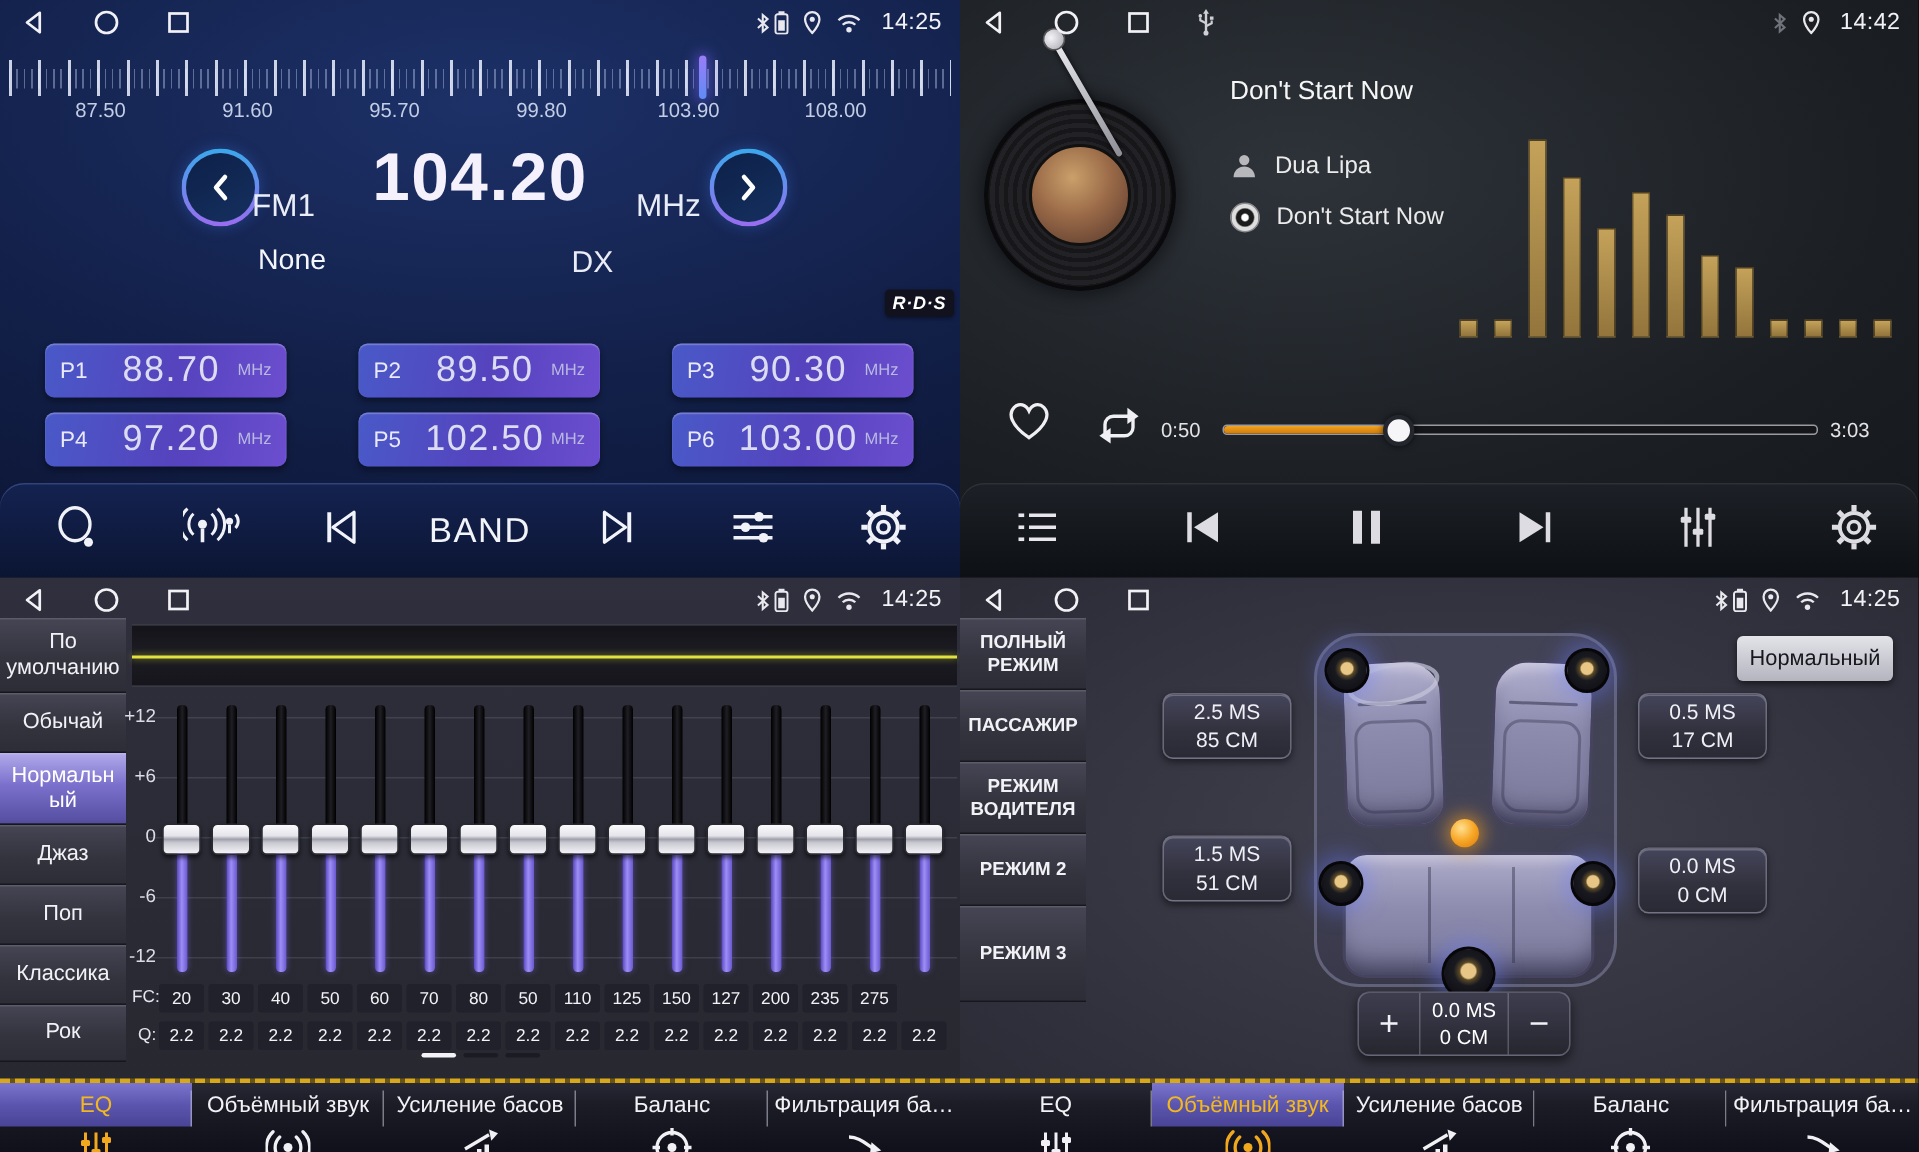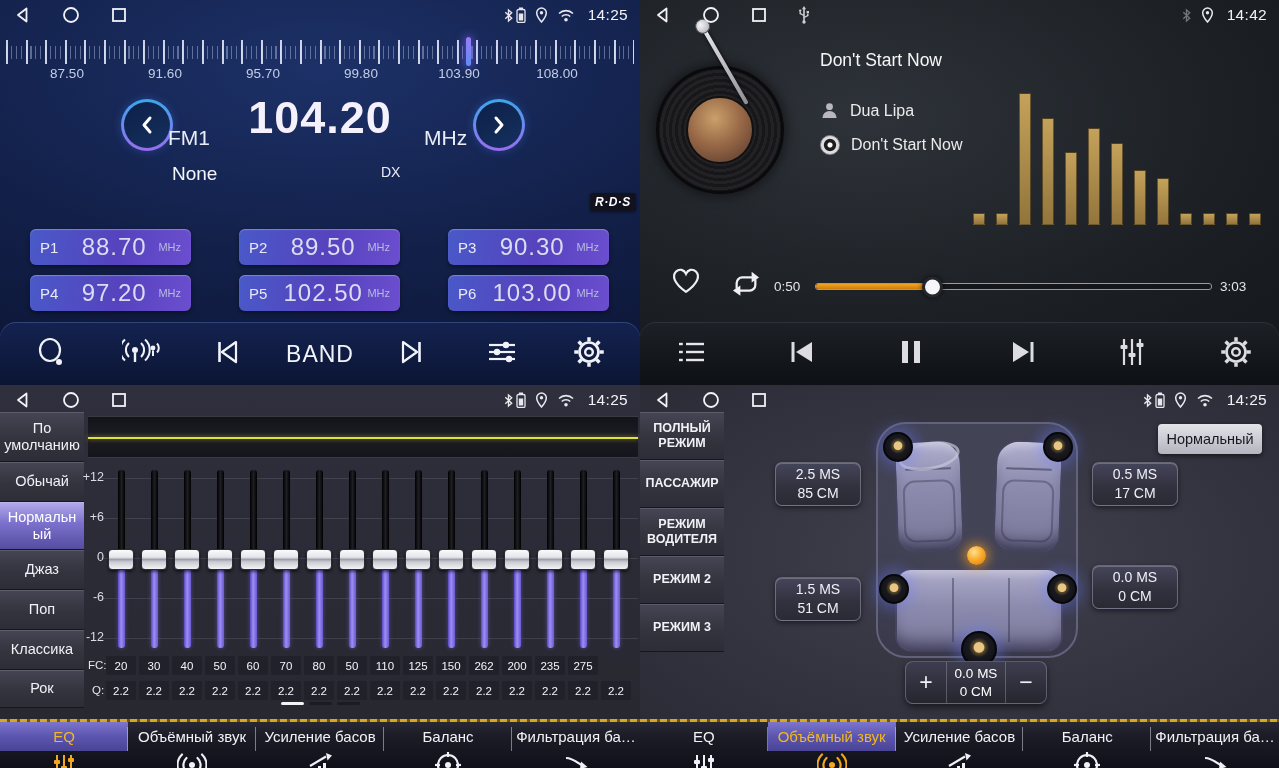--- a/index.html
+++ b/index.html
@@ -27,21 +27,21 @@
   .tickcursor{position:absolute;left:460px;top:-3px;width:5px;height:29px;border-radius:3px;background:linear-gradient(180deg,#9a7cf8,#5f8cf5);box-shadow:0 0 9px 2px rgba(120,100,255,.55);}
   .freqlabels{position:absolute;left:0;top:66px;width:640px;height:16px;}
   .flabel{position:absolute;transform:translateX(-50%);font-size:13.5px;color:#c3cde6;}
   .circlebtn{position:absolute;width:46px;height:46px;border-radius:50%;border:3px solid transparent;background:linear-gradient(150deg,#0d2048,#15305f) padding-box,linear-gradient(180deg,#3aa8ec,#9a6cf0) border-box;display:flex;align-items:center;justify-content:center;cursor:pointer;box-shadow:0 0 10px rgba(60,120,230,.35);}
   .cb-left{left:121px;top:99px;}
   .cb-right{left:473px;top:99px;}
   .fm1{position:absolute;left:168px;top:126px;font-size:21px;color:#e9edf8;}
   .bigfreq{position:absolute;left:200px;top:92px;width:240px;text-align:center;font-size:45px;font-weight:bold;color:#f4f0fc;letter-spacing:1px;}
   .mhzlab{position:absolute;left:424px;top:126px;font-size:21px;color:#e9edf8;}
   .psname{position:absolute;left:172px;top:163px;font-size:19px;color:#f4f6fb;}
-  .dxlab{position:absolute;left:381px;top:164px;font-size:14px;color:#eaedf6;}
+  .dxlab{position:absolute;left:381px;top:164px;font-size:20px;color:#eaedf6;}
   .rds{position:absolute;left:590px;top:193px;background:#12121e;color:#fff;font-weight:bold;font-style:italic;font-size:12px;padding:2px 5px;border-radius:3px;letter-spacing:.5px;box-shadow:0 1px 3px rgba(0,0,0,.5);}
   .preset{position:absolute;width:161px;height:36px;border-radius:6px;background:linear-gradient(100deg,#4959c8 0%,#5643be 55%,#6b4ecf 100%);box-shadow:inset 0 1px 1px rgba(255,255,255,.28),0 2px 4px rgba(0,0,0,.4);display:flex;align-items:center;padding:0 10px;box-sizing:border-box;cursor:pointer;}
   .preset .pl{font-size:15px;color:#e9e9f8;width:30px;}
   .preset .pf{flex:1;text-align:center;font-size:24px;color:#dcdcf0;letter-spacing:1px;}
   .preset .pu{font-size:11px;color:#b9b9e2;}
   .toolbar{position:absolute;left:0;bottom:0;width:100%;height:63px;border-radius:16px 16px 0 0;}
   .tb1{background:linear-gradient(180deg,#132florin 0,#0b1533 100%);}
   .tb1{background:linear-gradient(180deg,#142250 0%,#0b1533 100%);box-shadow:inset 0 1px 0 rgba(120,150,220,.3);}
   .tb2{background:linear-gradient(180deg,#1d2127 0%,#0d1014 100%);box-shadow:inset 0 1px 0 rgba(255,255,255,.08);}
   .ti{position:absolute;top:32px;transform:translate(-50%,-50%);cursor:pointer;}
@@ -110,21 +110,21 @@
   .seatL{left:17px;top:16px;transform:rotate(-2deg);}
   .seatR{left:116px;top:16px;transform:rotate(2deg);}
   .wheel{position:absolute;left:20px;top:18px;width:56px;height:22px;border:3px solid #c6c6da;border-radius:50%;transform:rotate(-10deg);opacity:.7;}
   .bench{position:absolute;left:17px;top:144px;width:168px;height:84px;border-radius:16px;background:linear-gradient(180deg,#aeacca 0%,#8d8bae 45%,#7a7899 100%);border:2px solid #45435d;box-sizing:border-box;box-shadow:inset 0 10px 8px -6px rgba(255,255,255,.3),inset 0 -14px 16px -8px rgba(18,18,40,.6);}
   .bench::before{content:"";position:absolute;left:55px;top:8px;bottom:8px;width:2px;background:rgba(40,40,62,.4);}
   .bench::after{content:"";position:absolute;left:111px;top:8px;bottom:8px;width:2px;background:rgba(40,40,62,.4);}
   .spk{position:absolute;width:30px;height:30px;border-radius:50%;background:radial-gradient(circle at 50% 45%,#e8c685 0 20%,#5a4a28 25%,#191920 42%,#0b0b10 100%);border:2px solid #07070a;box-sizing:border-box;box-shadow:0 0 15px 4px rgba(105,125,255,.42);}
   .sub{width:36px;height:36px;}
   .oball{position:absolute;left:327px;top:161px;width:19px;height:19px;border-radius:50%;background:radial-gradient(circle at 38% 32%,#ffe090 0%,#f8a828 48%,#d87808 100%);box-shadow:0 0 11px 3px rgba(248,160,30,.6);}
   .dbtn{position:absolute;width:86px;height:44px;border-radius:7px;background:linear-gradient(180deg,#45455b 0%,#32323f 55%,#2a2a35 100%);border:1px solid rgba(162,162,182,.5);box-sizing:border-box;box-shadow:0 2px 5px rgba(0,0,0,.5),inset 0 1px 0 rgba(255,255,255,.22);display:flex;flex-direction:column;align-items:center;justify-content:center;font-size:14px;line-height:19px;color:#eef0f5;cursor:pointer;}
-  .d-fl{left:135px;top:77px;} .d-fr{left:452px;top:77px;} .d-rl{left:135px;top:192px;} .d-rr{left:452px;top:180px;}
+  .d-fl{left:135px;top:77px;} .d-fr{left:452px;top:77px;} .d-rl{left:135px;top:172px;} .d-rr{left:452px;top:180px;}
   .adjust{position:absolute;left:265px;top:276px;width:142px;height:43px;border-radius:8px;background:linear-gradient(180deg,#3d3d4f,#26262f);border:1px solid rgba(152,152,172,.45);box-sizing:border-box;display:flex;align-items:stretch;box-shadow:0 3px 7px rgba(0,0,0,.55);}
   .adj-btn{width:40px;display:flex;align-items:center;justify-content:center;font-size:23px;color:#f2f2f6;cursor:pointer;}
   .adj-mid{flex:1;display:flex;flex-direction:column;align-items:center;justify-content:center;font-size:13.5px;line-height:18px;border-left:1px solid rgba(198,198,214,.3);border-right:1px solid rgba(198,198,214,.3);}
 </style>
 </head>
 <body>
 
 <div class="screen">
 
   <section class="q q1">
@@ -610,21 +610,21 @@
         <div class="valbox" style="left: 139px; top: 271px;">30</div>
         <div class="valbox" style="left: 172px; top: 271px;">40</div>
         <div class="valbox" style="left: 205px; top: 271px;">50</div>
         <div class="valbox" style="left: 238px; top: 271px;">60</div>
         <div class="valbox" style="left: 271px; top: 271px;">70</div>
         <div class="valbox" style="left: 304px; top: 271px;">80</div>
         <div class="valbox" style="left: 337px; top: 271px;">50</div>
         <div class="valbox" style="left: 370px; top: 271px;">110</div>
         <div class="valbox" style="left: 403px; top: 271px;">125</div>
         <div class="valbox" style="left: 436px; top: 271px;">150</div>
-        <div class="valbox" style="left: 469px; top: 271px;">262</div>
+        <div class="valbox" style="left: 469px; top: 271px;">127</div>
         <div class="valbox" style="left: 502px; top: 271px;">200</div>
         <div class="valbox" style="left: 535px; top: 271px;">235</div>
         <div class="valbox" style="left: 568px; top: 271px;">275</div>
         <div class="valbox" style="left: 622px; top: 271px; margin-left: 36px;">315</div>
       </div>
     <span class="rowlab" style="left:92px;top:299px">Q:</span>
     <div id="q-row">
         <div class="valbox" style="left: 106px; top: 296px;">2.2</div>
         <div class="valbox" style="left: 139px; top: 296px;">2.2</div>
         <div class="valbox" style="left: 172px; top: 296px;">2.2</div>
@@ -761,21 +761,21 @@
           </svg>
         <span class="time">14:25</span>
       </div>
     </div>
 
     <div class="sidemenu" id="sr-menu">
         <div class="side-item sr" style="height: 48px;">ПОЛНЫЙ РЕЖИМ</div>
         <div class="side-item sr" style="height: 48px;">ПАССАЖИР</div>
         <div class="side-item sr" style="height: 48px;">РЕЖИМ ВОДИТЕЛЯ</div>
         <div class="side-item sr" style="height: 48px;">РЕЖИМ 2</div>
-        <div class="side-item sr" style="height: 48px;">РЕЖИМ 3</div>
+        <div class="side-item sr" style="height: 64px;">РЕЖИМ 3</div>
       </div>
 
     <div class="profilebtn">Нормальный</div>
 
     <div class="carpanel">
       <div class="seat seatL"></div>
       <div class="seat seatR"></div>
       <div class="wheel"></div>
       <div class="bench"></div>
       <div class="spk" style="left:5px;top:8px"></div>

